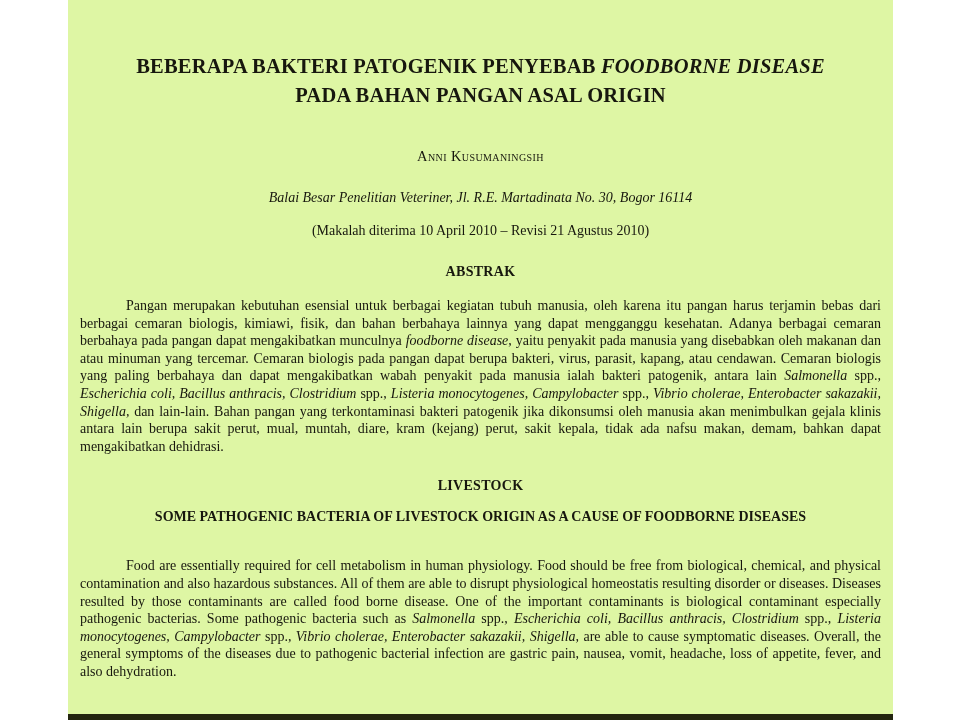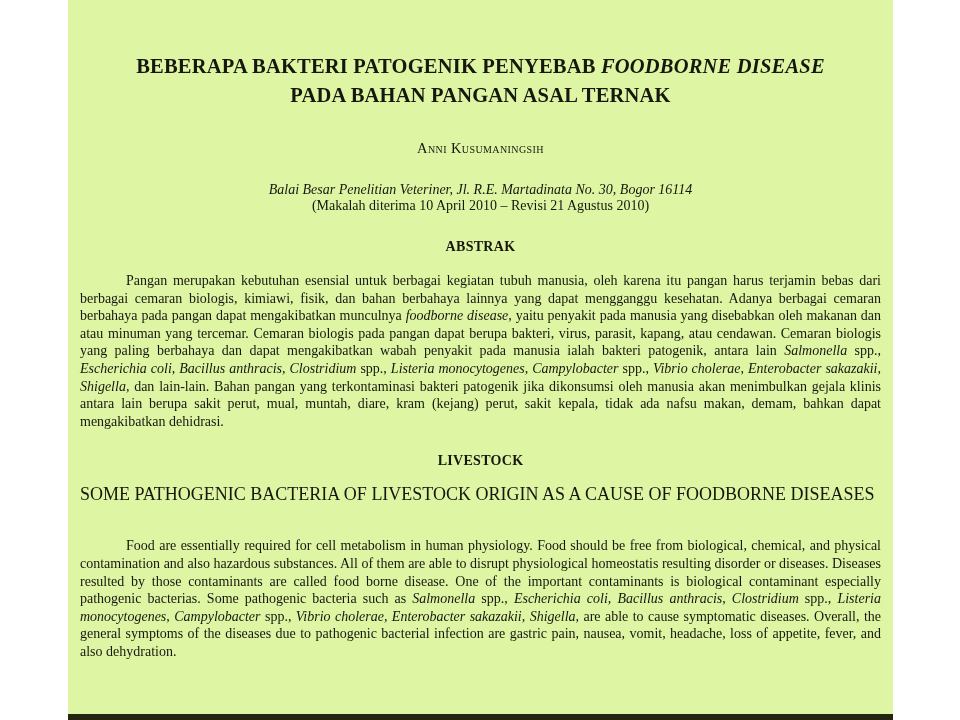--- a/index.html
+++ b/index.html
@@ -43,50 +43,52 @@
     font-size: 20.5px;
     font-weight: bold;
     line-height: 29px;
     letter-spacing: 0.2px;
   }
   .title .line {
     display: block;
     white-space: nowrap;
   }
   .author {
-    margin-top: 30px;
+    margin-top: 38px;
     text-align: center;
     font-variant: small-caps;
     font-size: 14.5px;
     letter-spacing: 0.4px;
   }
   .affiliation {
     margin-top: 25px;
     text-align: center;
     font-style: italic;
     font-size: 14px;
   }
   .received {
+    margin-top: 17px;
     text-align: center;
     font-size: 14px;
   }
   .sec {
     margin: 25px 0 0 0;
     text-align: center;
     font-size: 14px;
     font-weight: bold;
     letter-spacing: 0.3px;
   }
   .sec.second {
     margin-top: 23px;
   }
   .subtitle {
     margin: 15px 0 0 0;
-    font-size: 18px;
-    font-weight: normal;
+    text-align: center;
+    font-size: 14px;
+    font-weight: bold;
   }
   .para {
     margin: 17px 0 0 0;
     text-align: justify;
     font-size: 14px;
     line-height: 17.6px;
     text-indent: 46px;
   }
   .para.en {
     margin-top: 32px;
@@ -101,21 +103,21 @@
   }
 </style>
 </head>
 <body>
 
 <div class="stage">
   <div class="page">
 
     <h1 class="title">
       <span class="line"><span>BEBERAPA BAKTERI PATOGENIK PENYEBAB </span><span style="font-style: italic;">FOODBORNE DISEASE</span></span>
-      <span class="line">PADA BAHAN PANGAN ASAL TERNAK</span>
+      <span class="line">PADA BAHAN PANGAN ASAL ORIGIN</span>
     </h1>
 
     <div class="author">Anni Kusumaningsih</div>
 
     <div class="affiliation">Balai Besar Penelitian Veteriner, Jl. R.E. Martadinata No. 30, Bogor 16114</div>
 
     <div class="received">(Makalah diterima 10 April 2010 – Revisi 21 Agustus 2010)</div>
 
     <h2 class="sec">ABSTRAK</h2>
 

